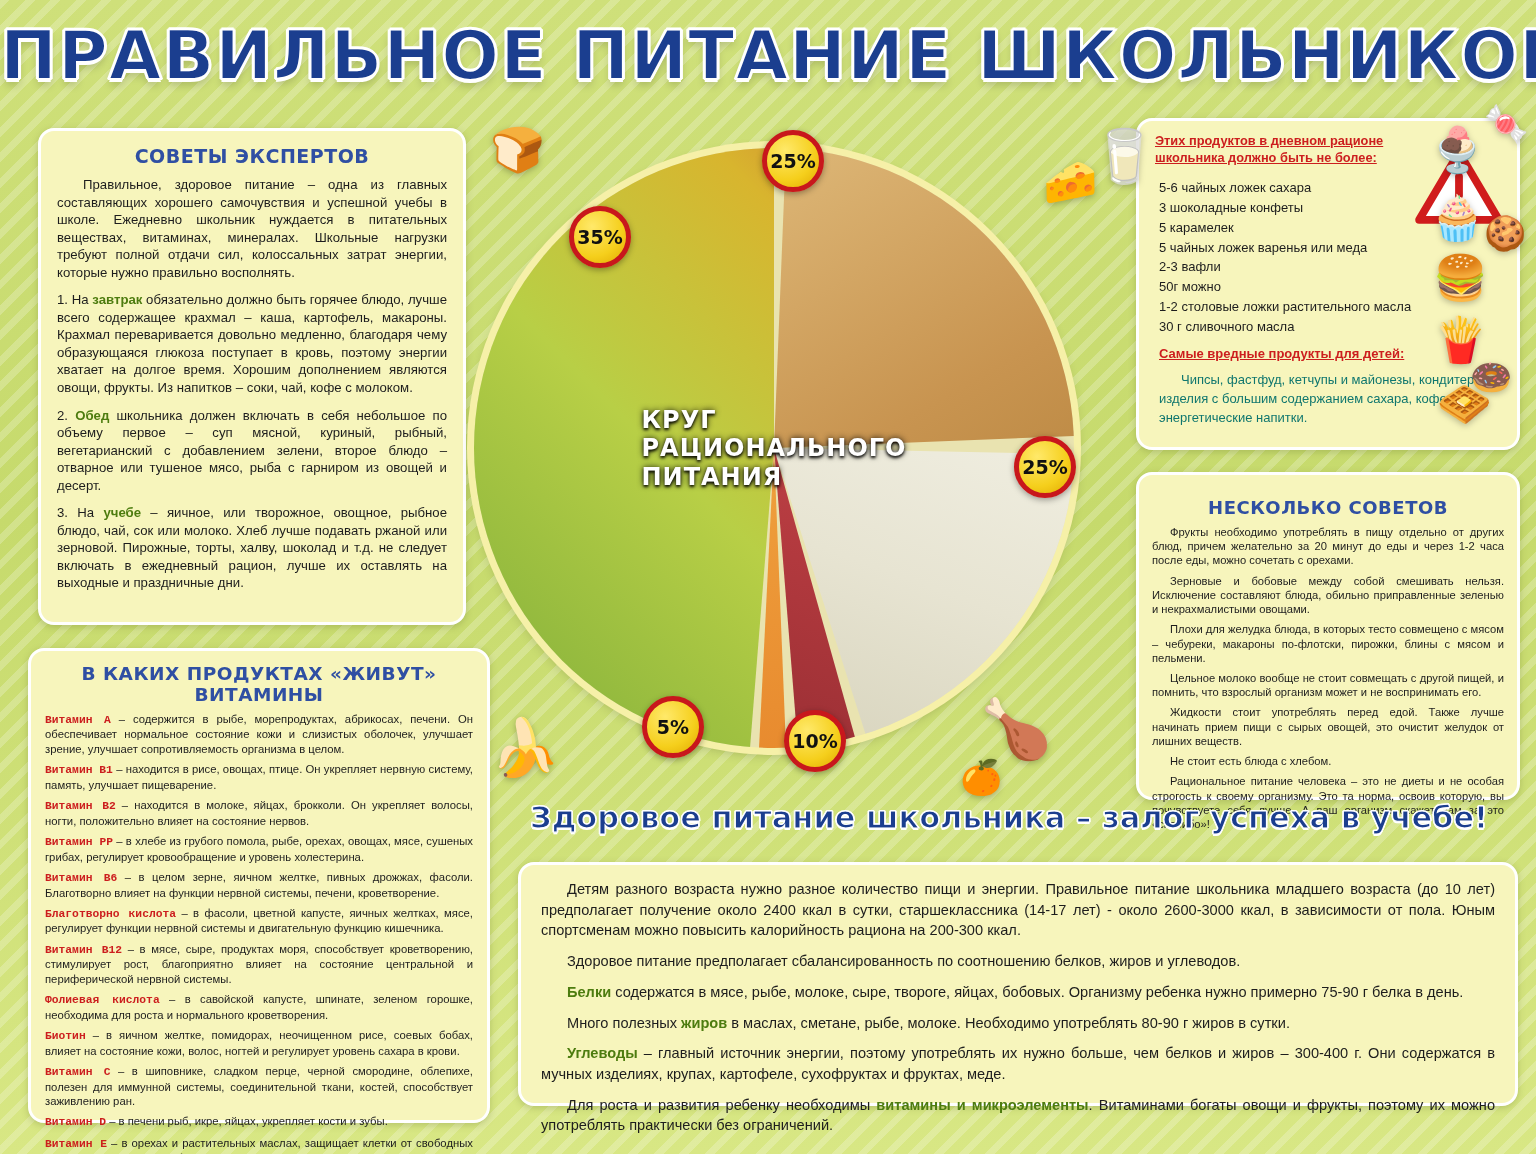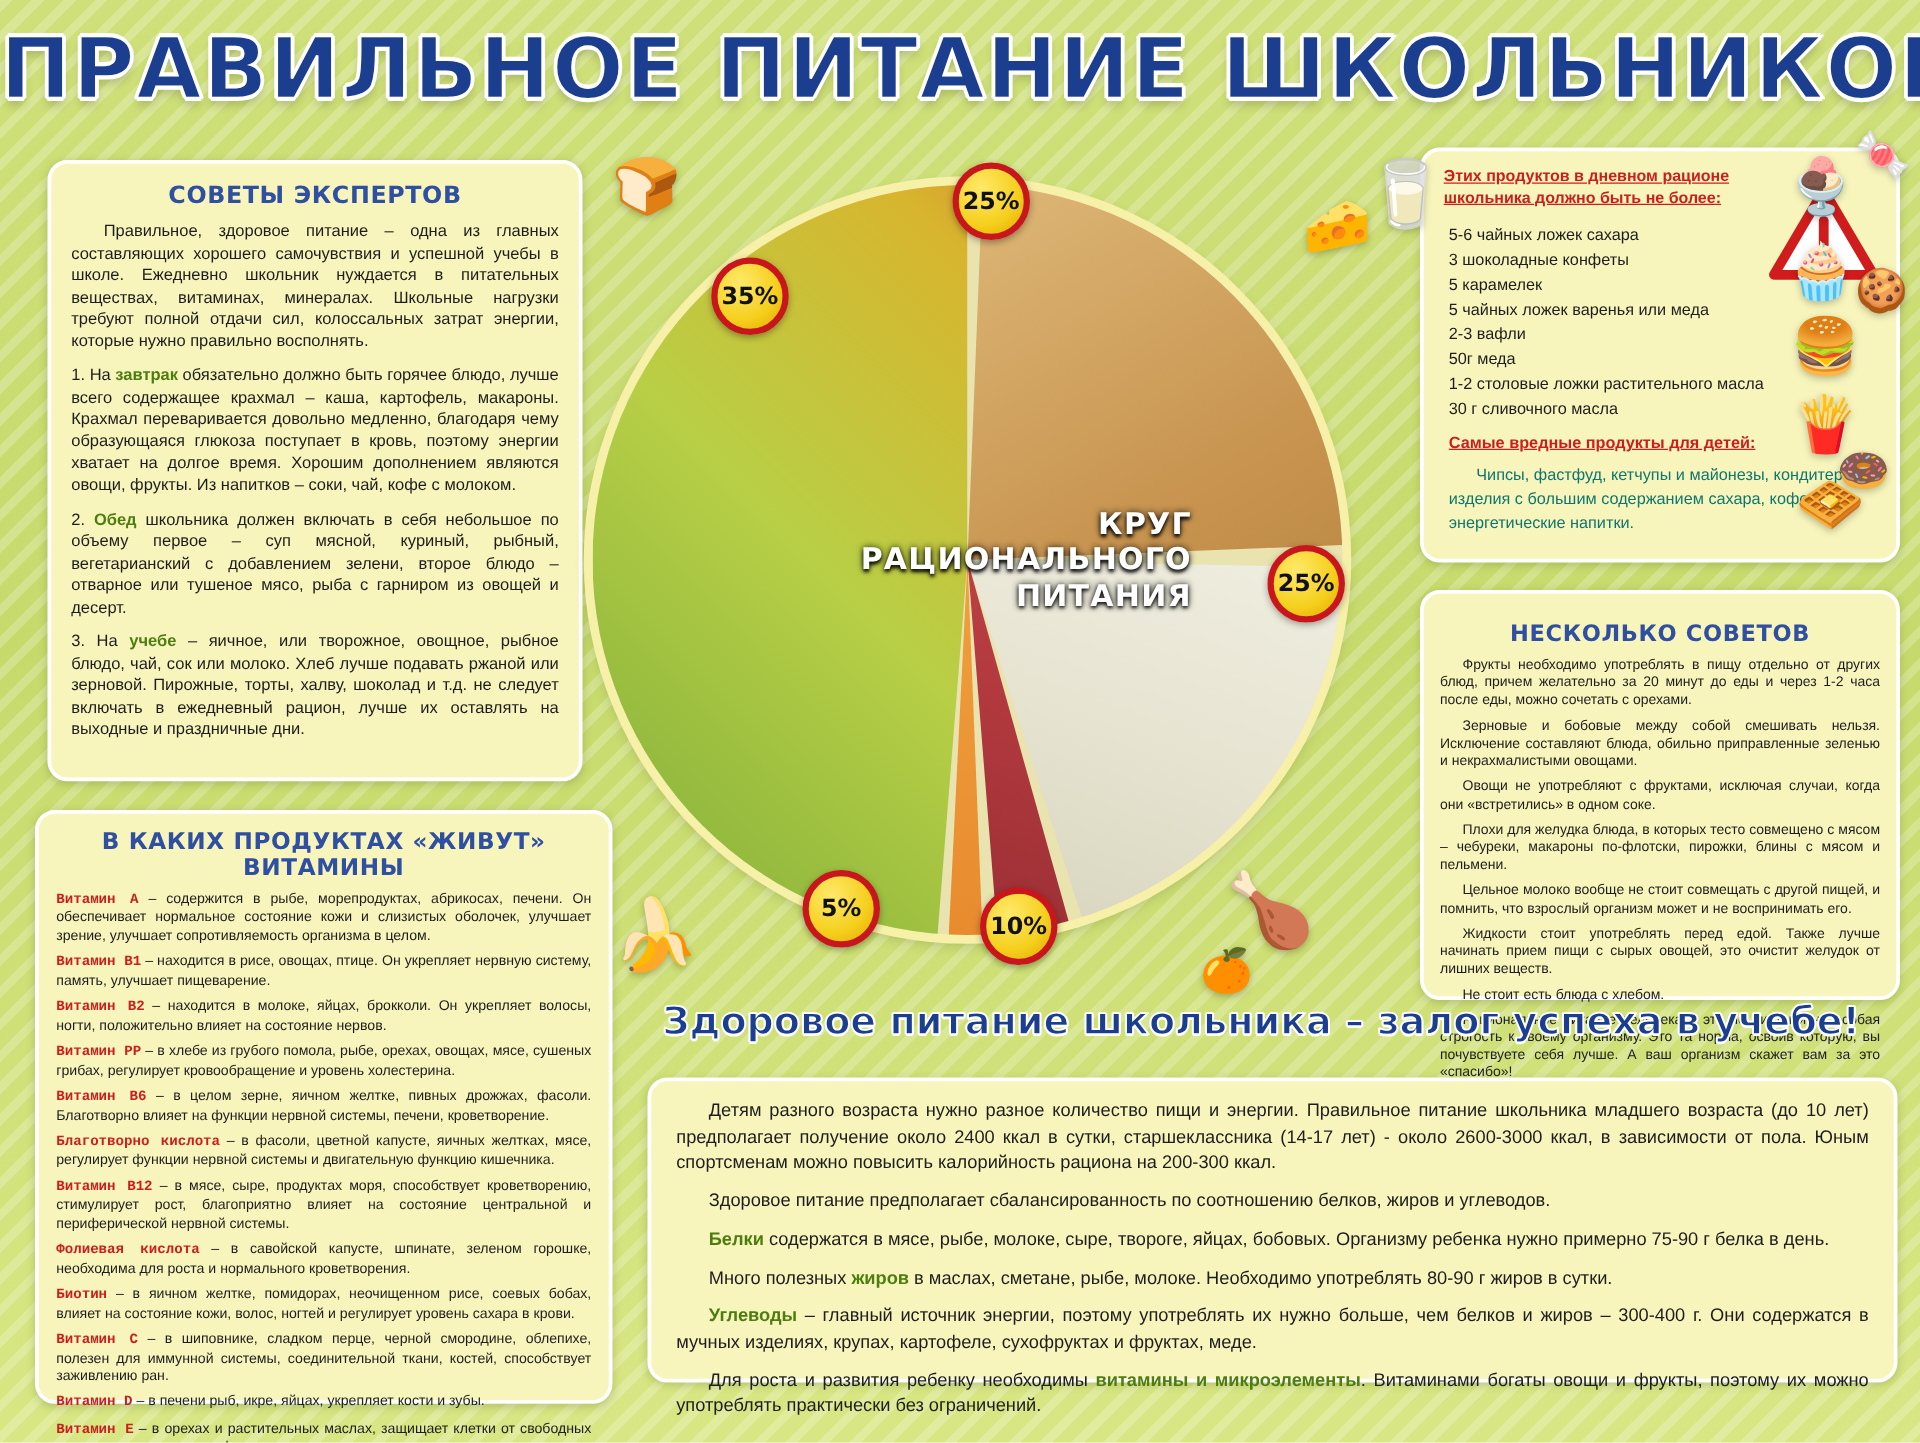--- a/index.html
+++ b/index.html
@@ -104,24 +104,24 @@
   }
   .slice { position:absolute; left:0; top:0; width:100%; height:100%; }
   
   .s-bread   { background:linear-gradient(150deg,#e8c98b,#c89450 55%,#a9782f); }
   .s-milk    { background:linear-gradient(200deg,#fdfdf7,#e7e4d2 60%,#cfcbb2); }
   .s-meat    { background:linear-gradient(200deg,#d8615c,#b43a3f 60%,#8e2a2f); }
   .s-sweet   { background:linear-gradient(180deg,#f6b64c,#e88b2f); }
   .s-veg     { background:linear-gradient(45deg,#7fae3a,#b8cf46 40%,#d8b52e 70%,#cf5338); }
   .pie-center-label {
     position:absolute; left:50%; top:50%; transform:translate(-50%,-50%);
-    text-align:right; font-family:"DejaVu Sans", sans-serif; font-weight:bold;
+    text-align:left; font-family:"DejaVu Sans", sans-serif; font-weight:bold;
     font-size:24px; line-height:1.18; color:#ffffff;
     text-shadow:0 0 6px rgba(0,0,0,.85), 0 2px 3px rgba(0,0,0,.9);
-    letter-spacing:1px; white-space:nowrap;margin-left:47px;
+    letter-spacing:1px; white-space:nowrap;
   }
   .badge {
     position:absolute; width:62px; height:62px; border-radius:50%;
     background:radial-gradient(circle at 35% 30%, #ffe96a, #f5cf1c 60%, #e0a800);
     border:5px solid #c8171c;
     display:flex; align-items:center; justify-content:center;
     font-family:"DejaVu Sans", sans-serif; font-weight:bold; font-size:19px; color:#111;
     box-shadow:0 2px 6px rgba(0,0,0,.35);
   }
 
@@ -193,33 +193,32 @@
       <polygon points="50,6 96,84 4,84" fill="#ffffff" stroke="#d01c1c" stroke-width="9" stroke-linejoin="round"></polygon>
       <rect x="45.5" y="30" width="9" height="30" rx="4" fill="#d01c1c"></rect>
       <circle cx="50" cy="70" r="5.2" fill="#d01c1c"></circle>
     </svg>
     <ul class="limit-list">
       <li>5-6 чайных ложек сахара</li>
       <li>3 шоколадные конфеты</li>
       <li>5 карамелек</li>
       <li>5 чайных ложек варенья или меда</li>
       <li>2-3 вафли</li>
-      <li>50г меда</li>
+      <li>50г можно</li>
       <li>1-2 столовые ложки растительного масла</li>
       <li>30 г сливочного масла</li>
     </ul>
     <div class="limit-sub">Самые вредные продукты для детей:</div>
     <div class="limit-worst">Чипсы, фастфуд, кетчупы и майонезы, кондитерские изделия с большим содержанием сахара, кофе и энергетические напитки.</div>
   </div>
 
   <div class="panel" id="advices">
     <div class="panel-title">НЕСКОЛЬКО СОВЕТОВ</div>
     <p class="adv-p">Фрукты необходимо употреблять в пищу отдельно от других блюд, причем желательно за 20 минут до еды и через 1-2 часа после еды, можно сочетать с орехами.</p>
     <p class="adv-p">Зерновые и бобовые между собой смешивать нельзя. Исключение составляют блюда, обильно приправленные зеленью и некрахмалистыми овощами.</p>
-    <p class="adv-p">Овощи не употребляют с фруктами, исключая случаи, когда они «встретились» в одном соке.</p>
     <p class="adv-p">Плохи для желудка блюда, в которых тесто совмещено с мясом – чебуреки, макароны по-флотски, пирожки, блины с мясом и пельмени.</p>
     <p class="adv-p">Цельное молоко вообще не стоит совмещать с другой пищей, и помнить, что взрослый организм может и не воспринимать его.</p>
     <p class="adv-p">Жидкости стоит употреблять перед едой. Также лучше начинать прием пищи с сырых овощей, это очистит желудок от лишних веществ.</p>
     <p class="adv-p">Не стоит есть блюда с хлебом.</p>
     <p class="adv-p">Рациональное питание человека – это не диеты и не особая строгость к своему организму. Это та норма, освоив которую, вы почувствуете себя лучше. А ваш организм скажет вам за это «спасибо»!</p>
   </div>
 
   <div class="slogan">Здоровое питание школьника – залог успеха в учебе!</div>
 
   <div class="panel" id="bottom">

